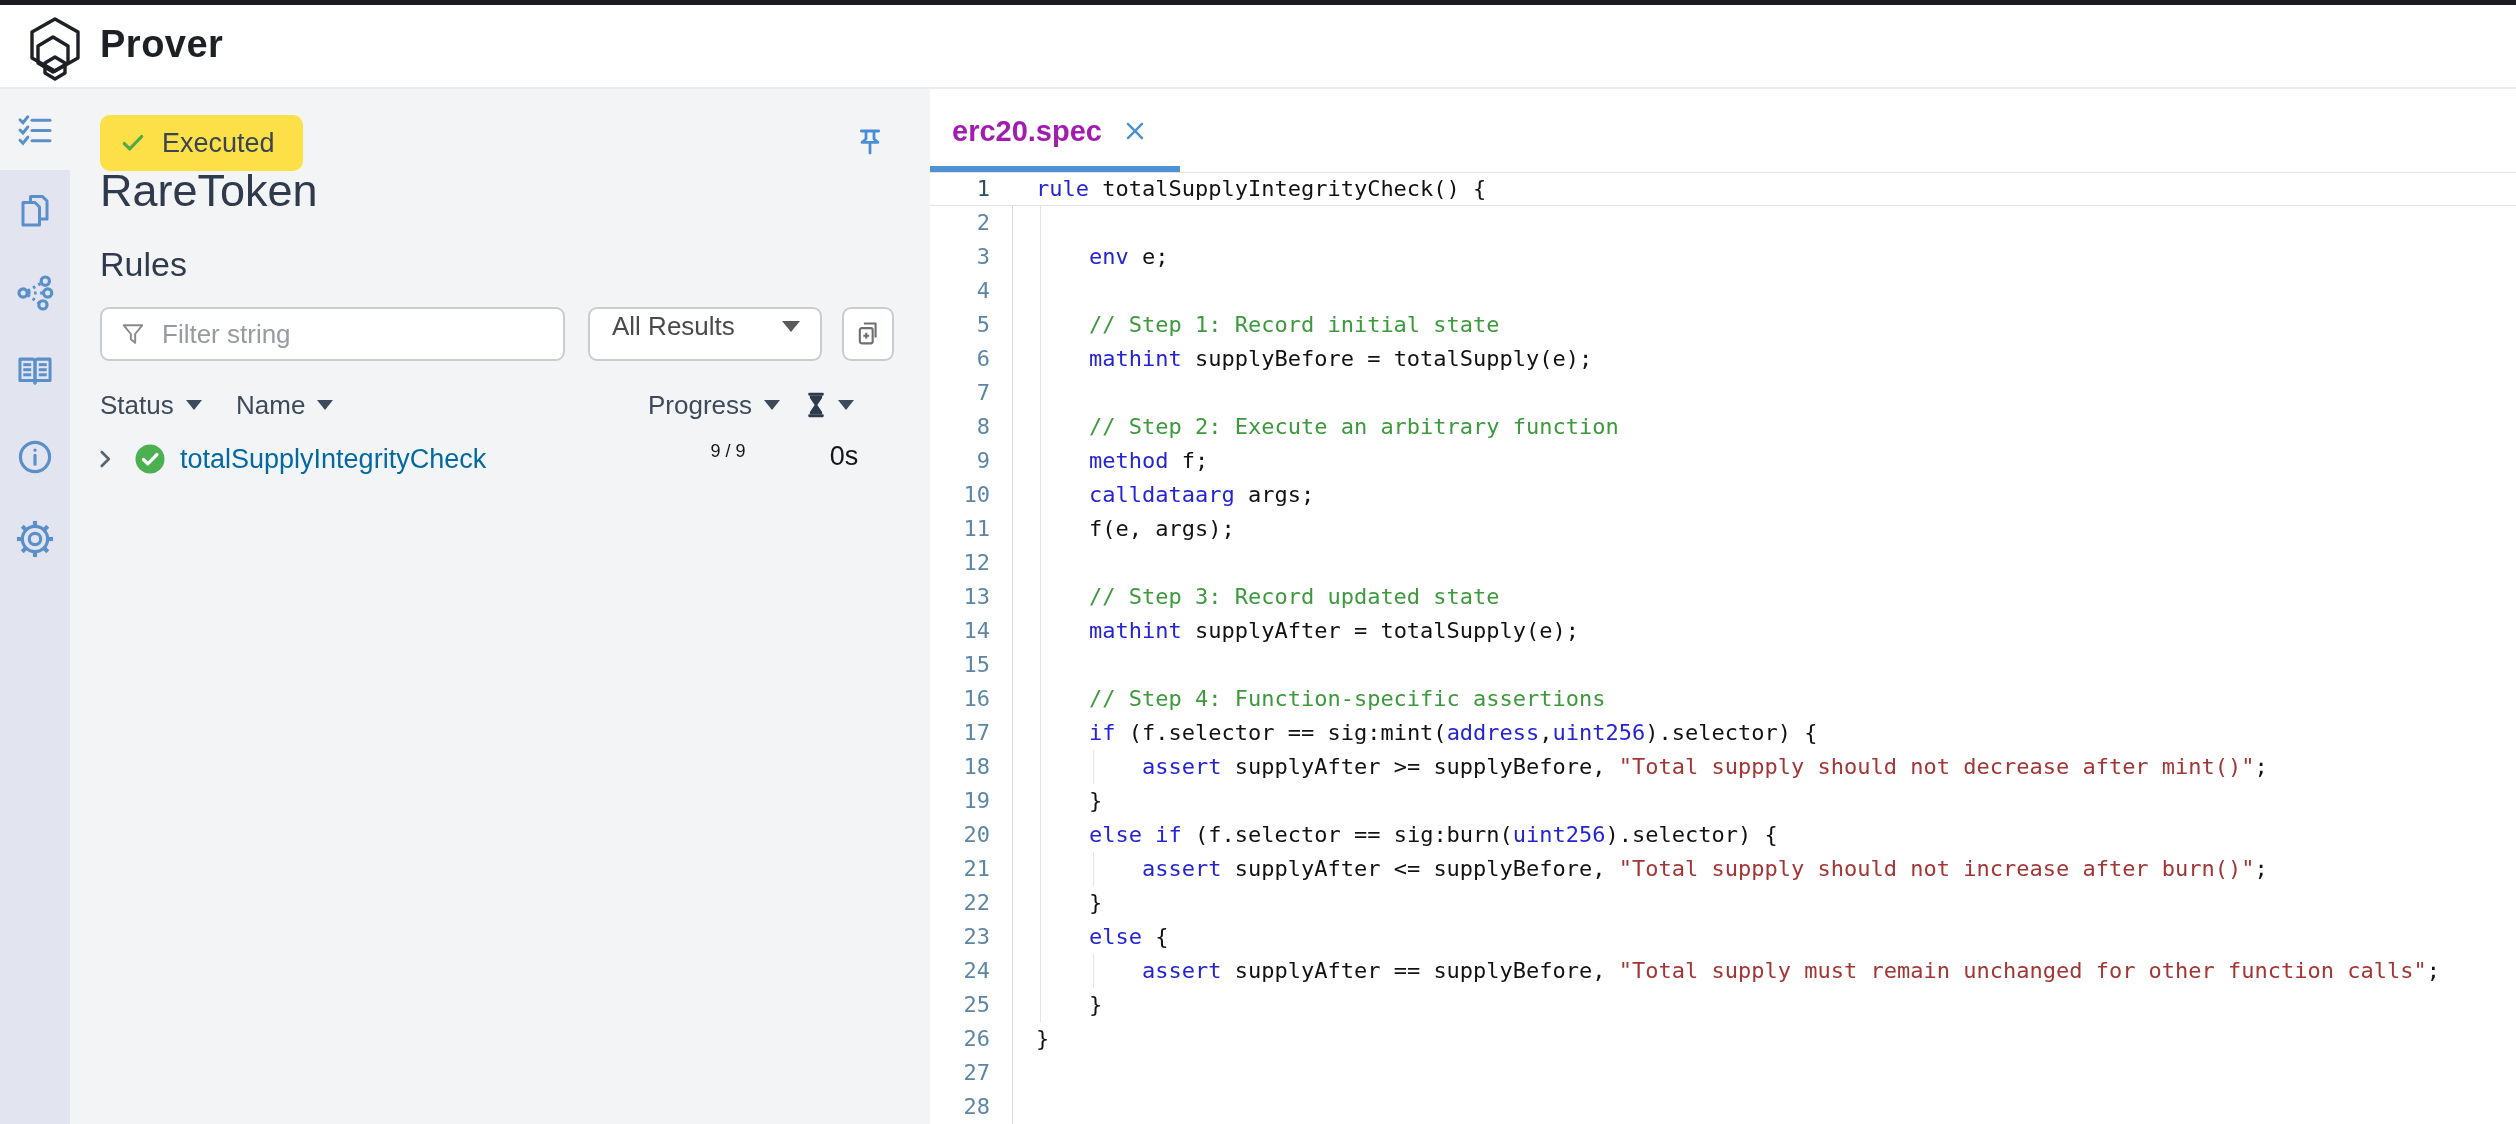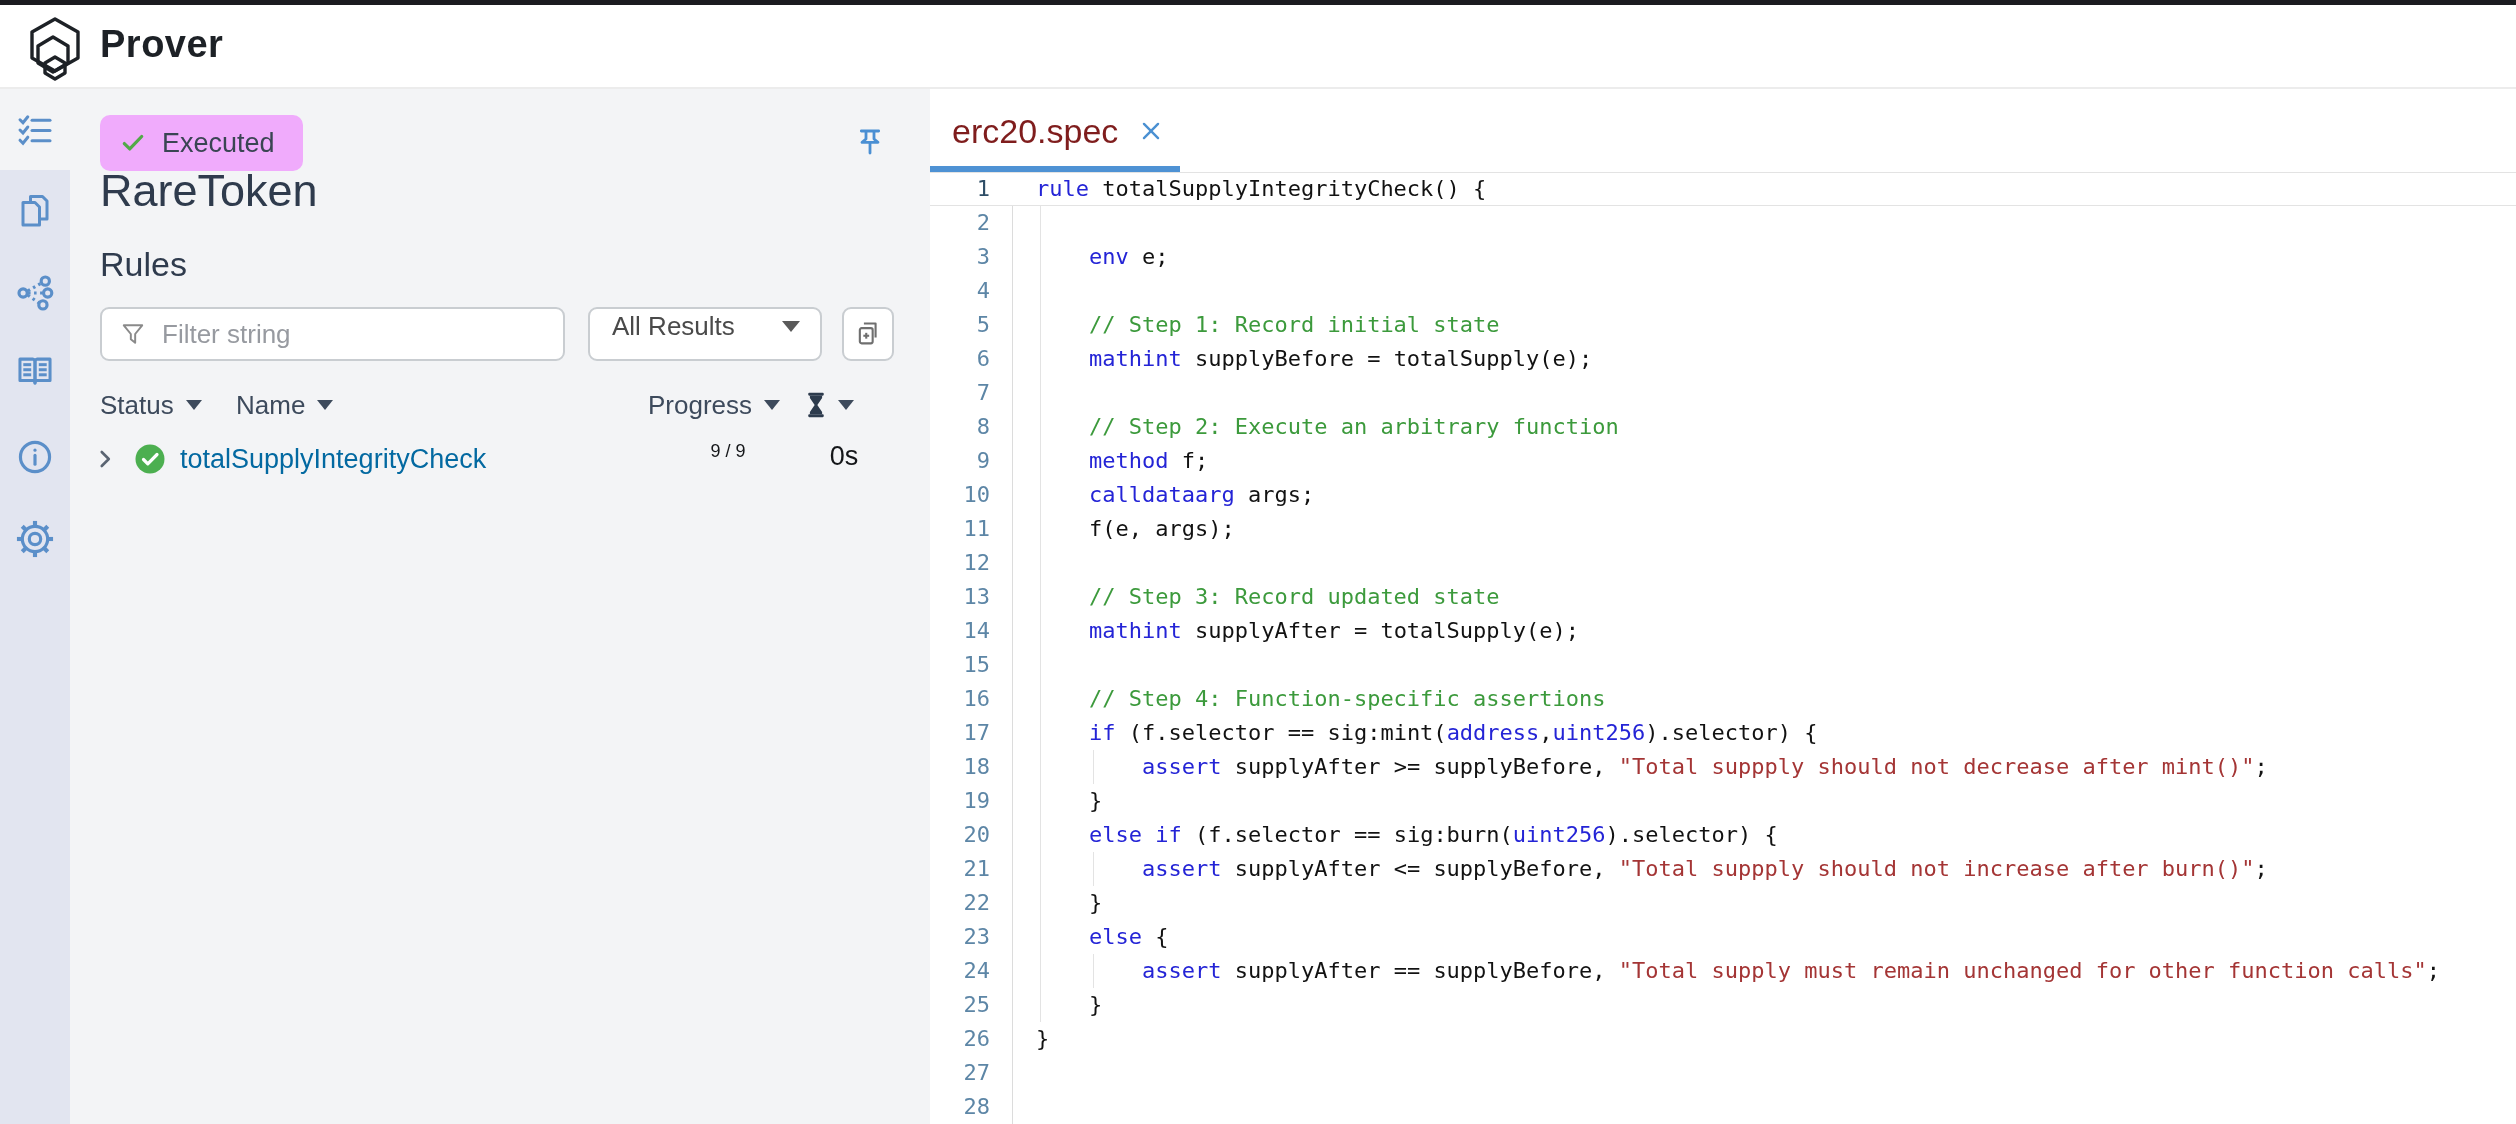--- a/index.html
+++ b/index.html
@@ -16,21 +16,21 @@
   #logo{left:24px;top:10px;}
   #app-title{left:100px;top:18px;font-size:38px;font-weight:600;color:#1d2126;letter-spacing:0.5px;}
 
   
   #rail{left:0;top:89px;width:70px;height:1035px;background:#e2e5f0;}
   #rail-selected{left:0;top:0;width:70px;height:81px;background:#f3f4f6;}
   .rail-item{left:0;width:70px;height:70px;display:flex;align-items:center;justify-content:center;cursor:pointer;}
 
   
   #panel{left:70px;top:89px;width:860px;height:1035px;background:#f3f4f6;}
-  #status-badge{left:30px;top:26px;height:56px;padding:0 28px 0 20px;background:#f0abfc;border-radius:10px;
+  #status-badge{left:30px;top:26px;height:56px;padding:0 28px 0 20px;background:#fde047;border-radius:10px;
     display:inline-flex;align-items:center;gap:16px;}
   #status-badge span{font-size:27px;color:#3a4553;}
   #pin-btn{left:780px;top:34px;width:40px;height:40px;display:flex;align-items:center;justify-content:center;cursor:pointer;}
   #job-title{left:30px;top:76px;font-size:45px;font-weight:500;color:#2f3b4d;}
   #rules-title{left:30px;top:156px;font-size:34px;font-weight:500;color:#2f3b4d;}
 
   #filter-box{left:30px;top:218px;width:465px;height:54px;background:#fff;border:2px solid #c9cdd1;border-radius:9px;
     display:flex;align-items:center;gap:14px;padding:0 0 0 18px;box-sizing:border-box;}
   #filter-input{border:none;outline:none;font-size:26px;color:#333;width:360px;background:transparent;font-family:"Liberation Sans",sans-serif;}
   #filter-input::placeholder{color:#979aa0;}
@@ -48,21 +48,21 @@
   .sort-caret{width:0;height:0;border-left:8px solid transparent;border-right:8px solid transparent;border-top:10px solid #3d4a5c;}
 
   #rule-row{left:22px;top:344px;width:820px;height:52px;display:flex;align-items:center;cursor:pointer;}
   #row-name{font-size:27px;color:#0369a1;margin-left:14px;}
   #row-progress{position:absolute;left:598px;top:352px;font-size:18px;color:#141619;width:120px;text-align:center;}
   #row-time{position:absolute;left:744px;top:352px;font-size:27px;color:#141619;width:60px;text-align:center;}
 
   
   #codearea{left:930px;top:89px;width:1586px;height:1035px;background:#ffffff;}
   #tab{left:22px;top:12px;height:60px;display:flex;align-items:center;gap:20px;cursor:pointer;}
-  #tab-label{font-size:34px;color:#7f1d1d;}
+  #tab-label{font-size:29px;color:#a21caf;font-weight:bold;}
   #tab-underline{left:0;top:77px;width:250px;height:6px;background:#4e92d4;}
   #active-line-band{left:0;top:83px;width:1586px;height:32px;border-top:1px solid #e3e3e3;border-bottom:1px solid #e3e3e3;}
   #gutter-sep{left:82px;top:117px;width:1px;height:918px;background:#dcdcdc;}
   .indent-guide{width:1px;background:#e3e3e3;}
 
   .code-row{position:absolute;left:0;width:1586px;height:34px;}
   .line-num{position:absolute;left:0;top:0;width:60px;text-align:right;
     font-family:"DejaVu Sans Mono",monospace;font-size:22px;line-height:34px;color:#5d86a6;}
   .line-num.active{color:#2e4d66;}
   .line-text{position:absolute;left:106px;top:0;white-space:pre;

